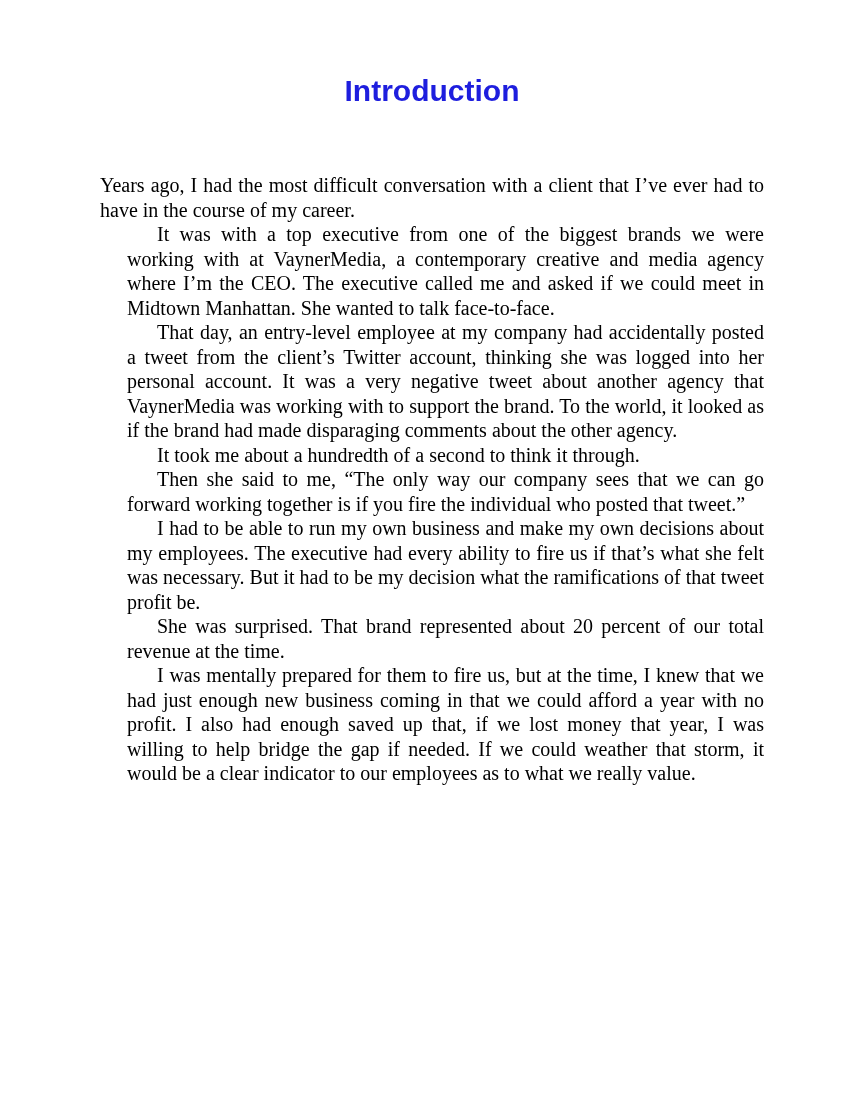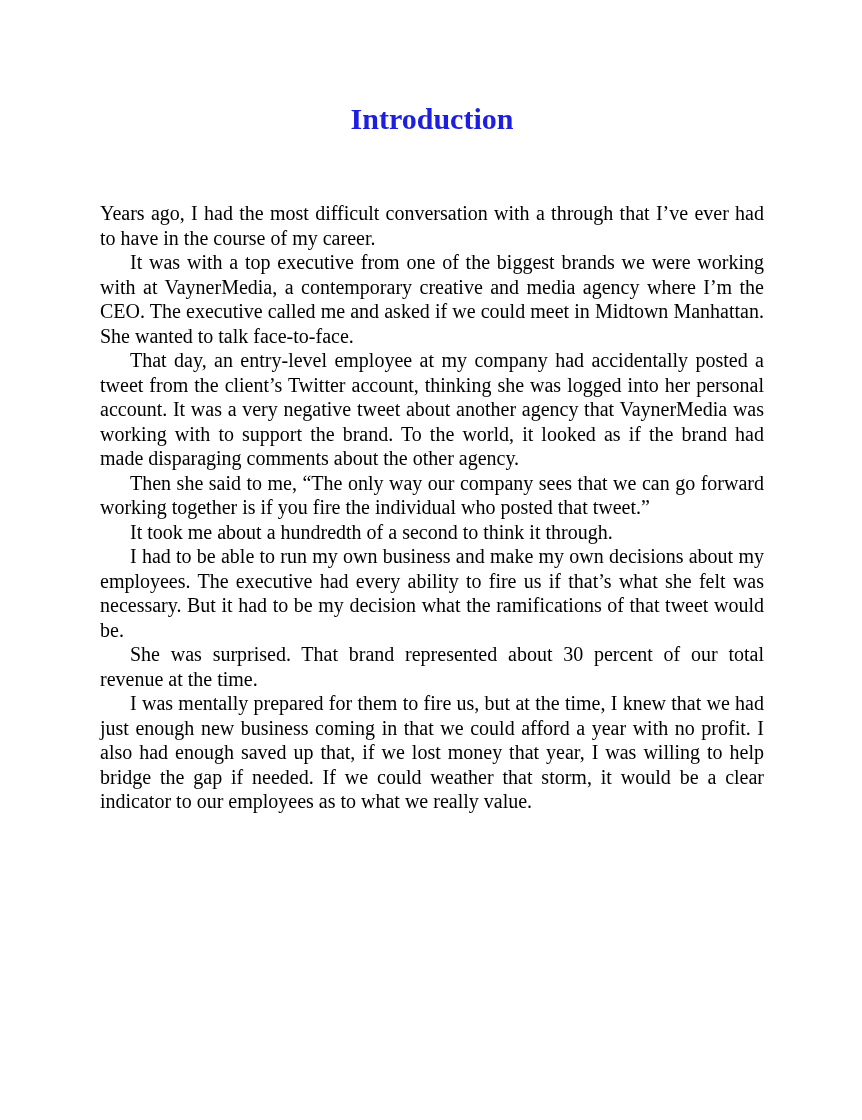--- a/index.html
+++ b/index.html
@@ -16,53 +16,54 @@
     font-family: "Liberation Serif", serif;
   }
   .text-column {
     position: absolute;
     left: 100px;
     top: 0;
     width: 664px;
   }
   h1.chapter-title {
     margin: 0;
-    padding-top: 104px;
-    font-family: Liberation Serif, serif;
+    padding-top: 76px;
+    font-family: Liberation Sans, sans-serif;
     font-weight: bold;
     font-size: 30px;
     line-height: 30px;
     text-align: center;
     color: #1E1EDE;
   }
   .body-text {
     margin-top: 67px;
     color: #000000;
     font-size: 20px;
     line-height: 24.5px;
     text-align: justify;
   }
   .body-text p {
     margin: 0;
     padding: 0;
   }
   .body-text p.indent {
     text-indent: 30px;
+    margin-left: 27px;
   }
 </style>
 </head>
 <body>
 
 <div class="page">
   <div class="text-column">
     <h1 class="chapter-title">Introduction</h1>
     <div class="body-text">
-      <p>Years ago, I had the most difficult conversation with a through that I’ve ever had to have in the course of my career.</p>
+      <p>Years ago, I had the most difficult conversation with a client that I’ve ever had to have in the course of my career.</p>
       <p class="indent">It was with a top executive from one of the biggest brands we were working with at VaynerMedia, a contemporary creative and media agency where I’m the CEO. The executive called me and asked if we could meet in Midtown Manhattan. She wanted to talk face-to-face.</p>
       <p class="indent">That day, an entry-level employee at my company had accidentally posted a tweet from the client’s Twitter account, thinking she was logged into her personal account. It was a very negative tweet about another agency that VaynerMedia was working with to support the brand. To the world, it looked as if the brand had made disparaging comments about the other agency.</p>
+      <p class="indent">It took me about a hundredth of a second to think it through.</p>
       <p class="indent">Then she said to me, “The only way our company sees that we can go forward working together is if you fire the individual who posted that tweet.”</p>
-      <p class="indent">It took me about a hundredth of a second to think it through.</p>
-      <p class="indent">I had to be able to run my own business and make my own decisions about my employees. The executive had every ability to fire us if that’s what she felt was necessary. But it had to be my decision what the ramifications of that tweet would be.</p>
-      <p class="indent">She was surprised. That brand represented about 30 percent of our total revenue at the time.</p>
+      <p class="indent">I had to be able to run my own business and make my own decisions about my employees. The executive had every ability to fire us if that’s what she felt was necessary. But it had to be my decision what the ramifications of that tweet profit be.</p>
+      <p class="indent">She was surprised. That brand represented about 20 percent of our total revenue at the time.</p>
       <p class="indent">I was mentally prepared for them to fire us, but at the time, I knew that we had just enough new business coming in that we could afford a year with no profit. I also had enough saved up that, if we lost money that year, I was willing to help bridge the gap if needed. If we could weather that storm, it would be a clear indicator to our employees as to what we really value.</p>
     </div>
   </div>
 </div>
 
 </body></html>

